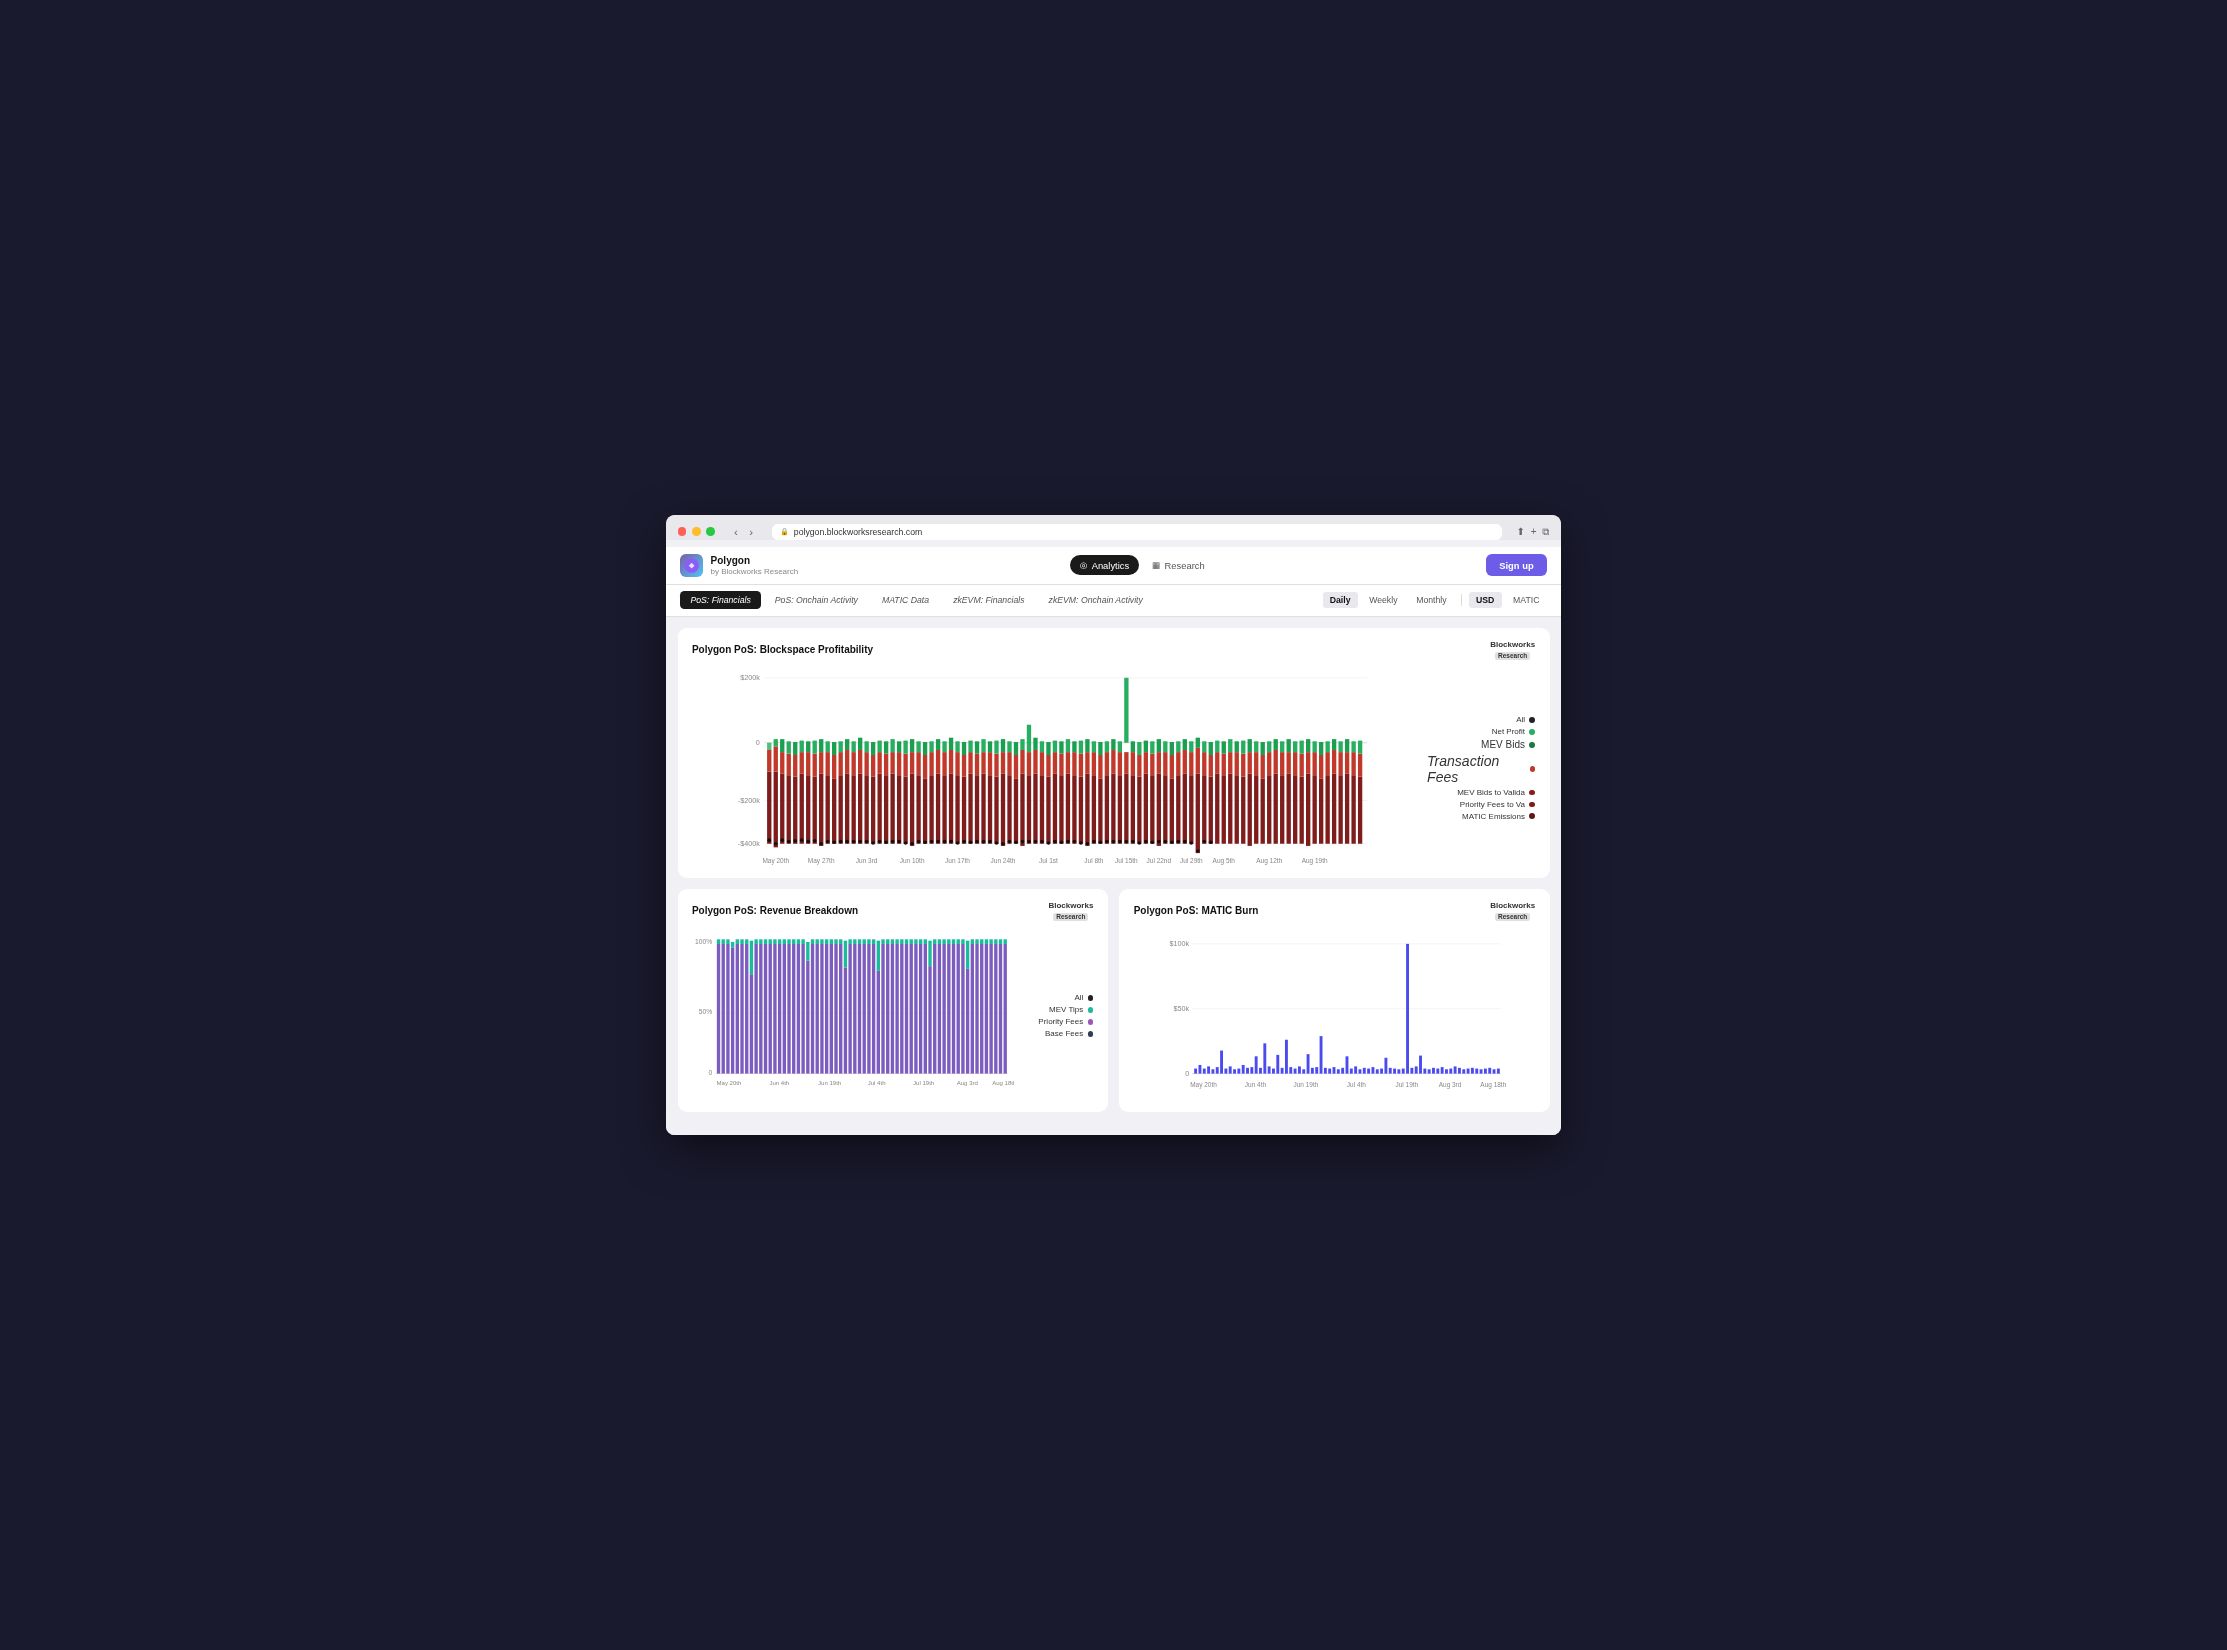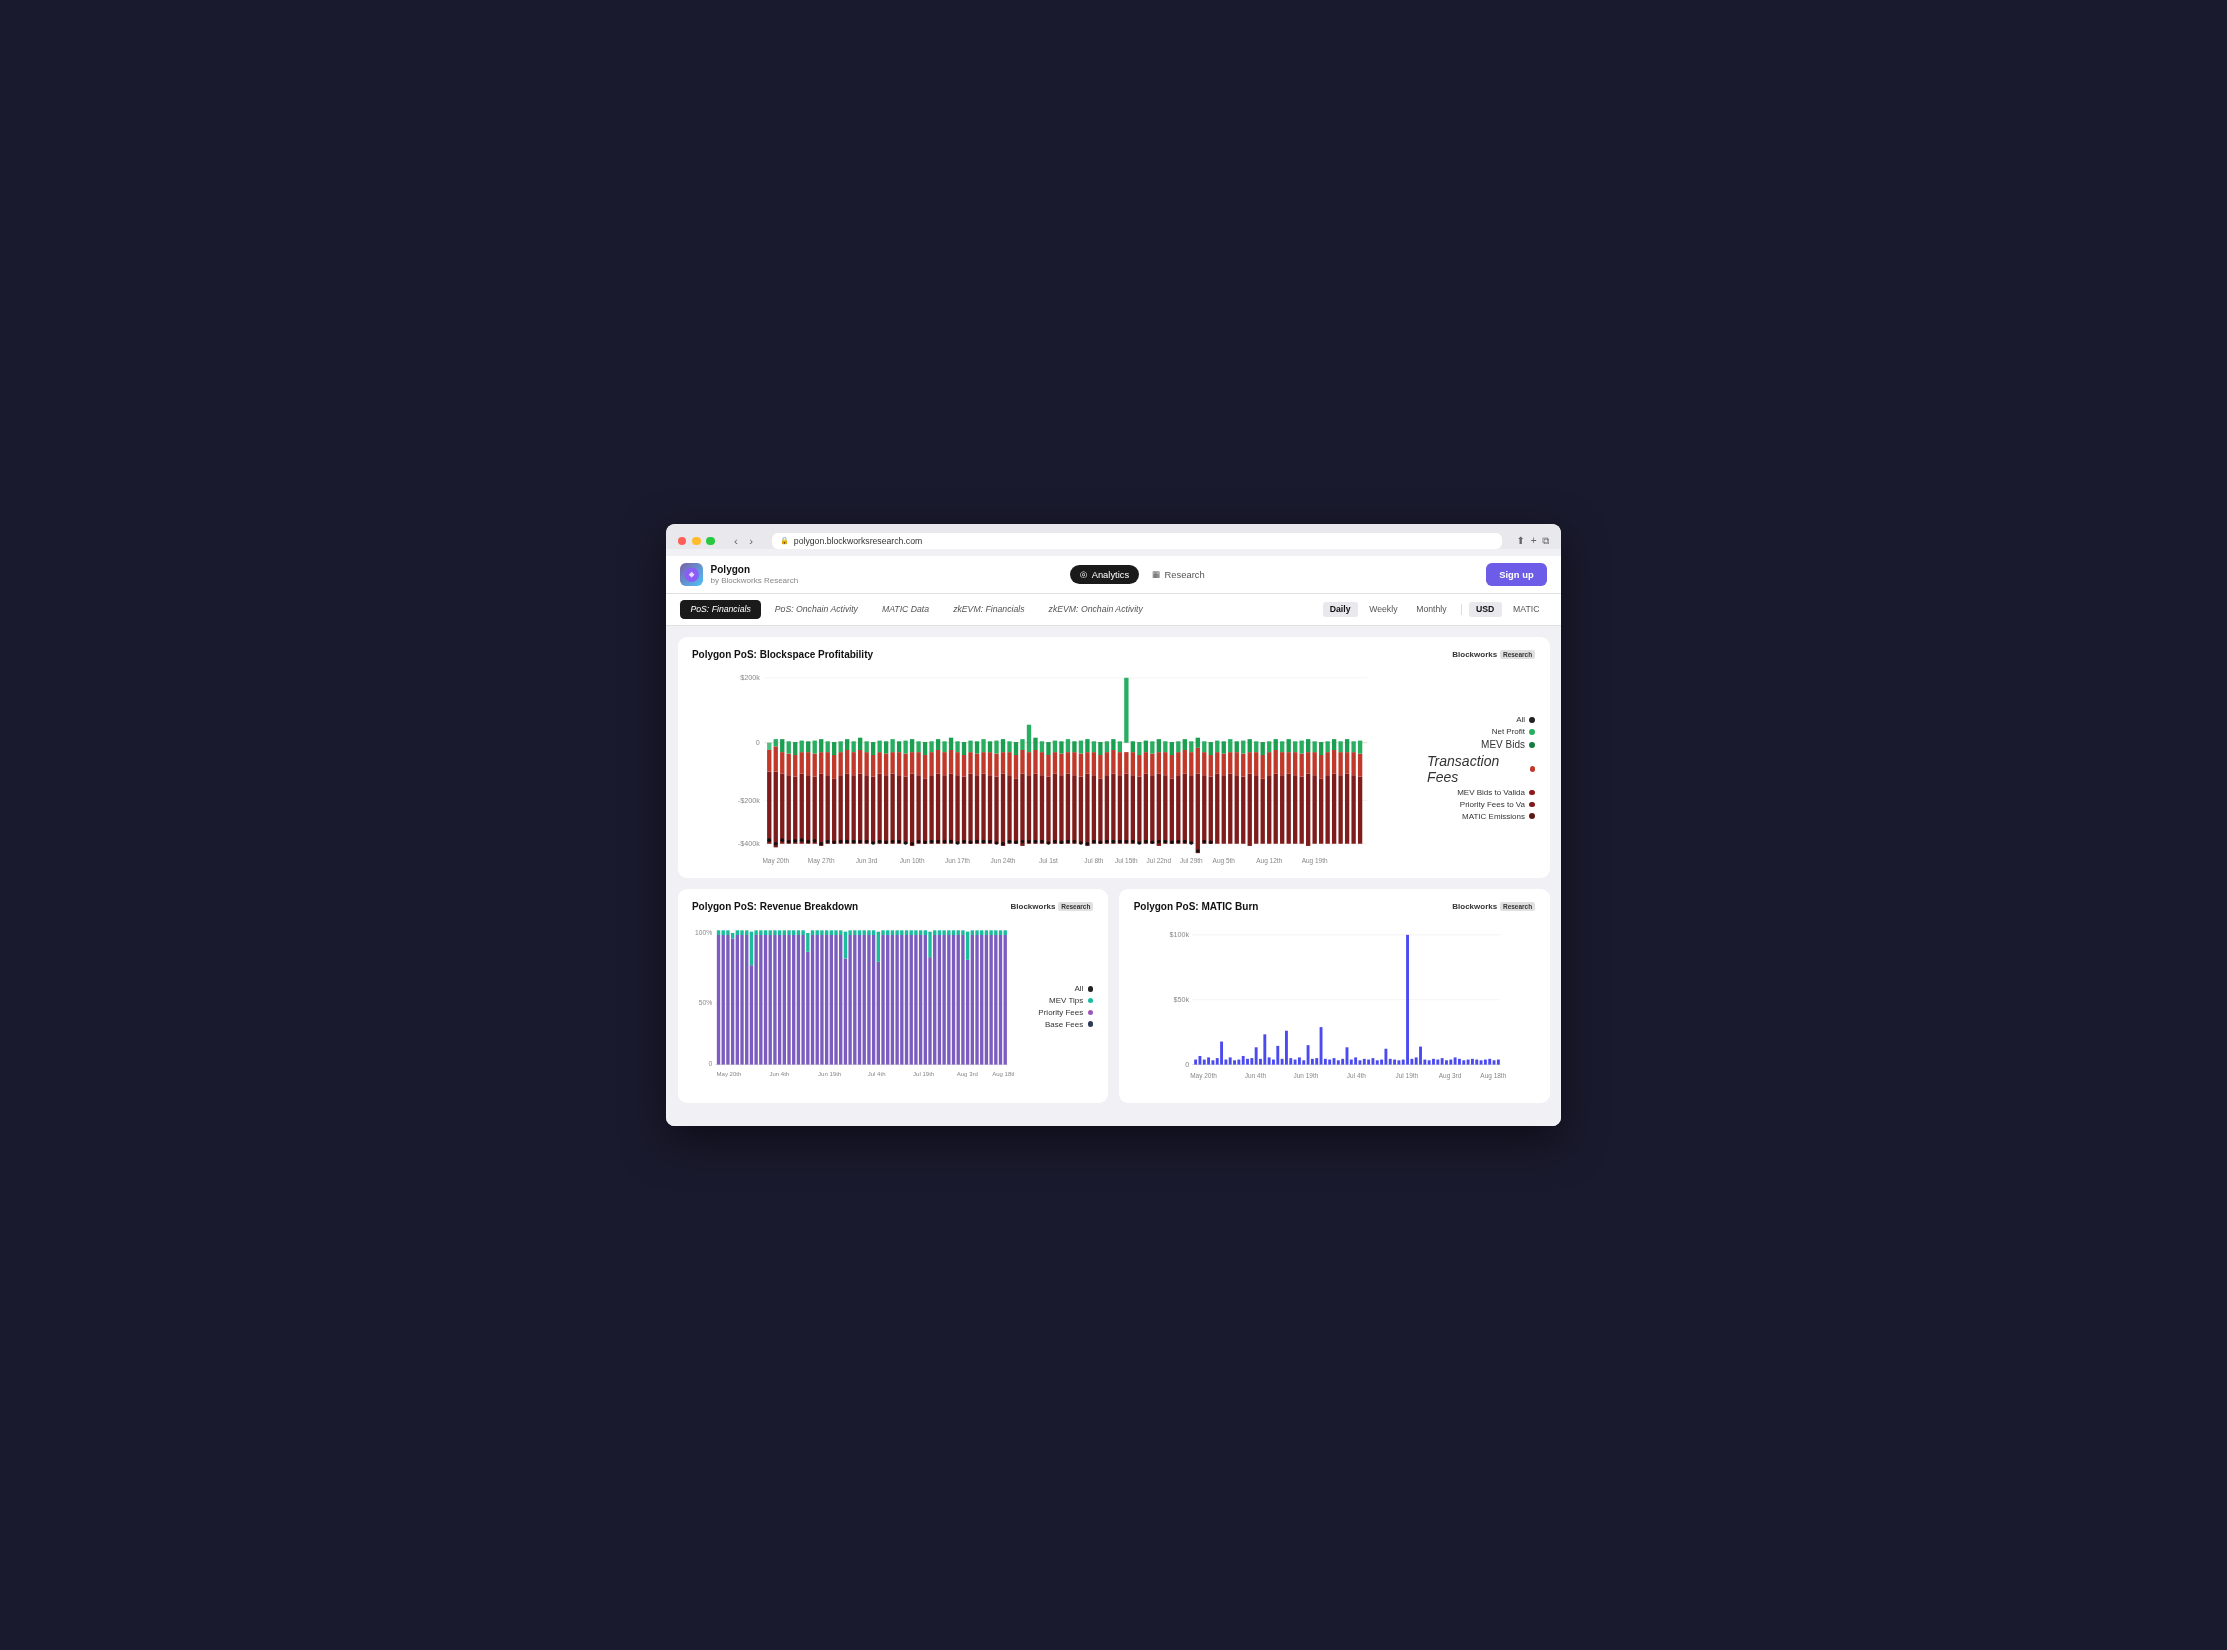--- a/index.html
+++ b/index.html
@@ -171,20 +171,21 @@
       font-weight: 600;
       color: #111;
     }
     .blockworks-badge {
       display: flex;
       align-items: center;
       gap: 2.9px;
       font-size: 8px;
       font-weight: 700;
       color: #333;
+      flex-direction: column;
     }
     .blockworks-badge .research-tag {
       background: #e0e0e0;
       border-radius: 2.2px;
       padding: 0.7px 2.9px;
       font-size: 6.5px;
     }
     .bottom-charts {
       display: grid;
       grid-template-columns: 1fr 1fr;

